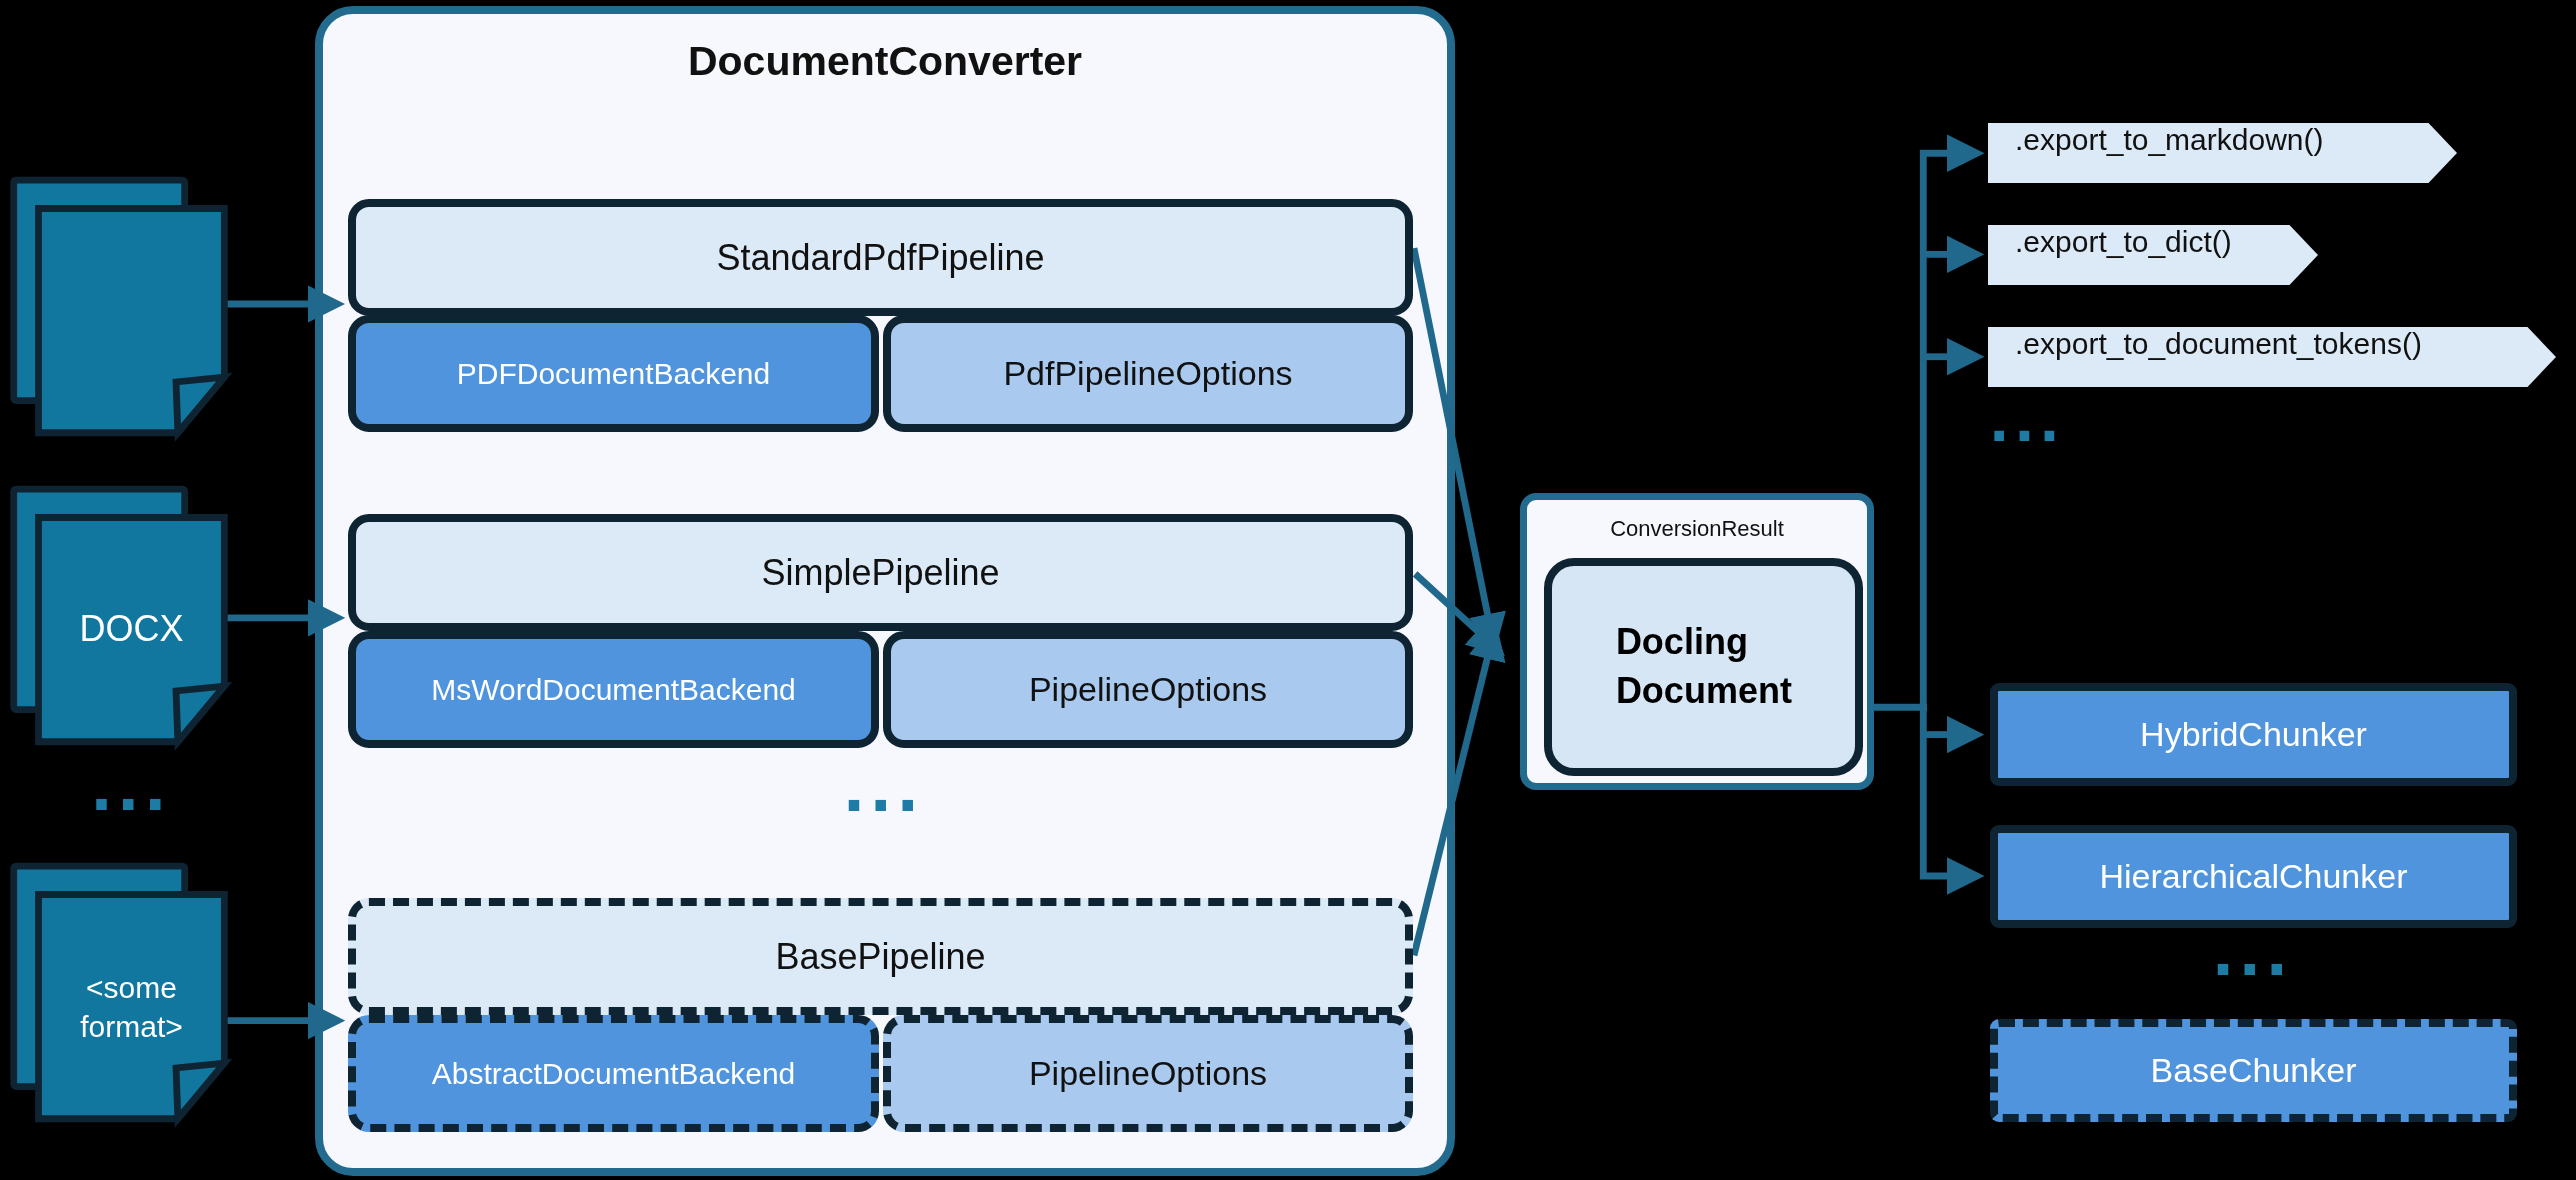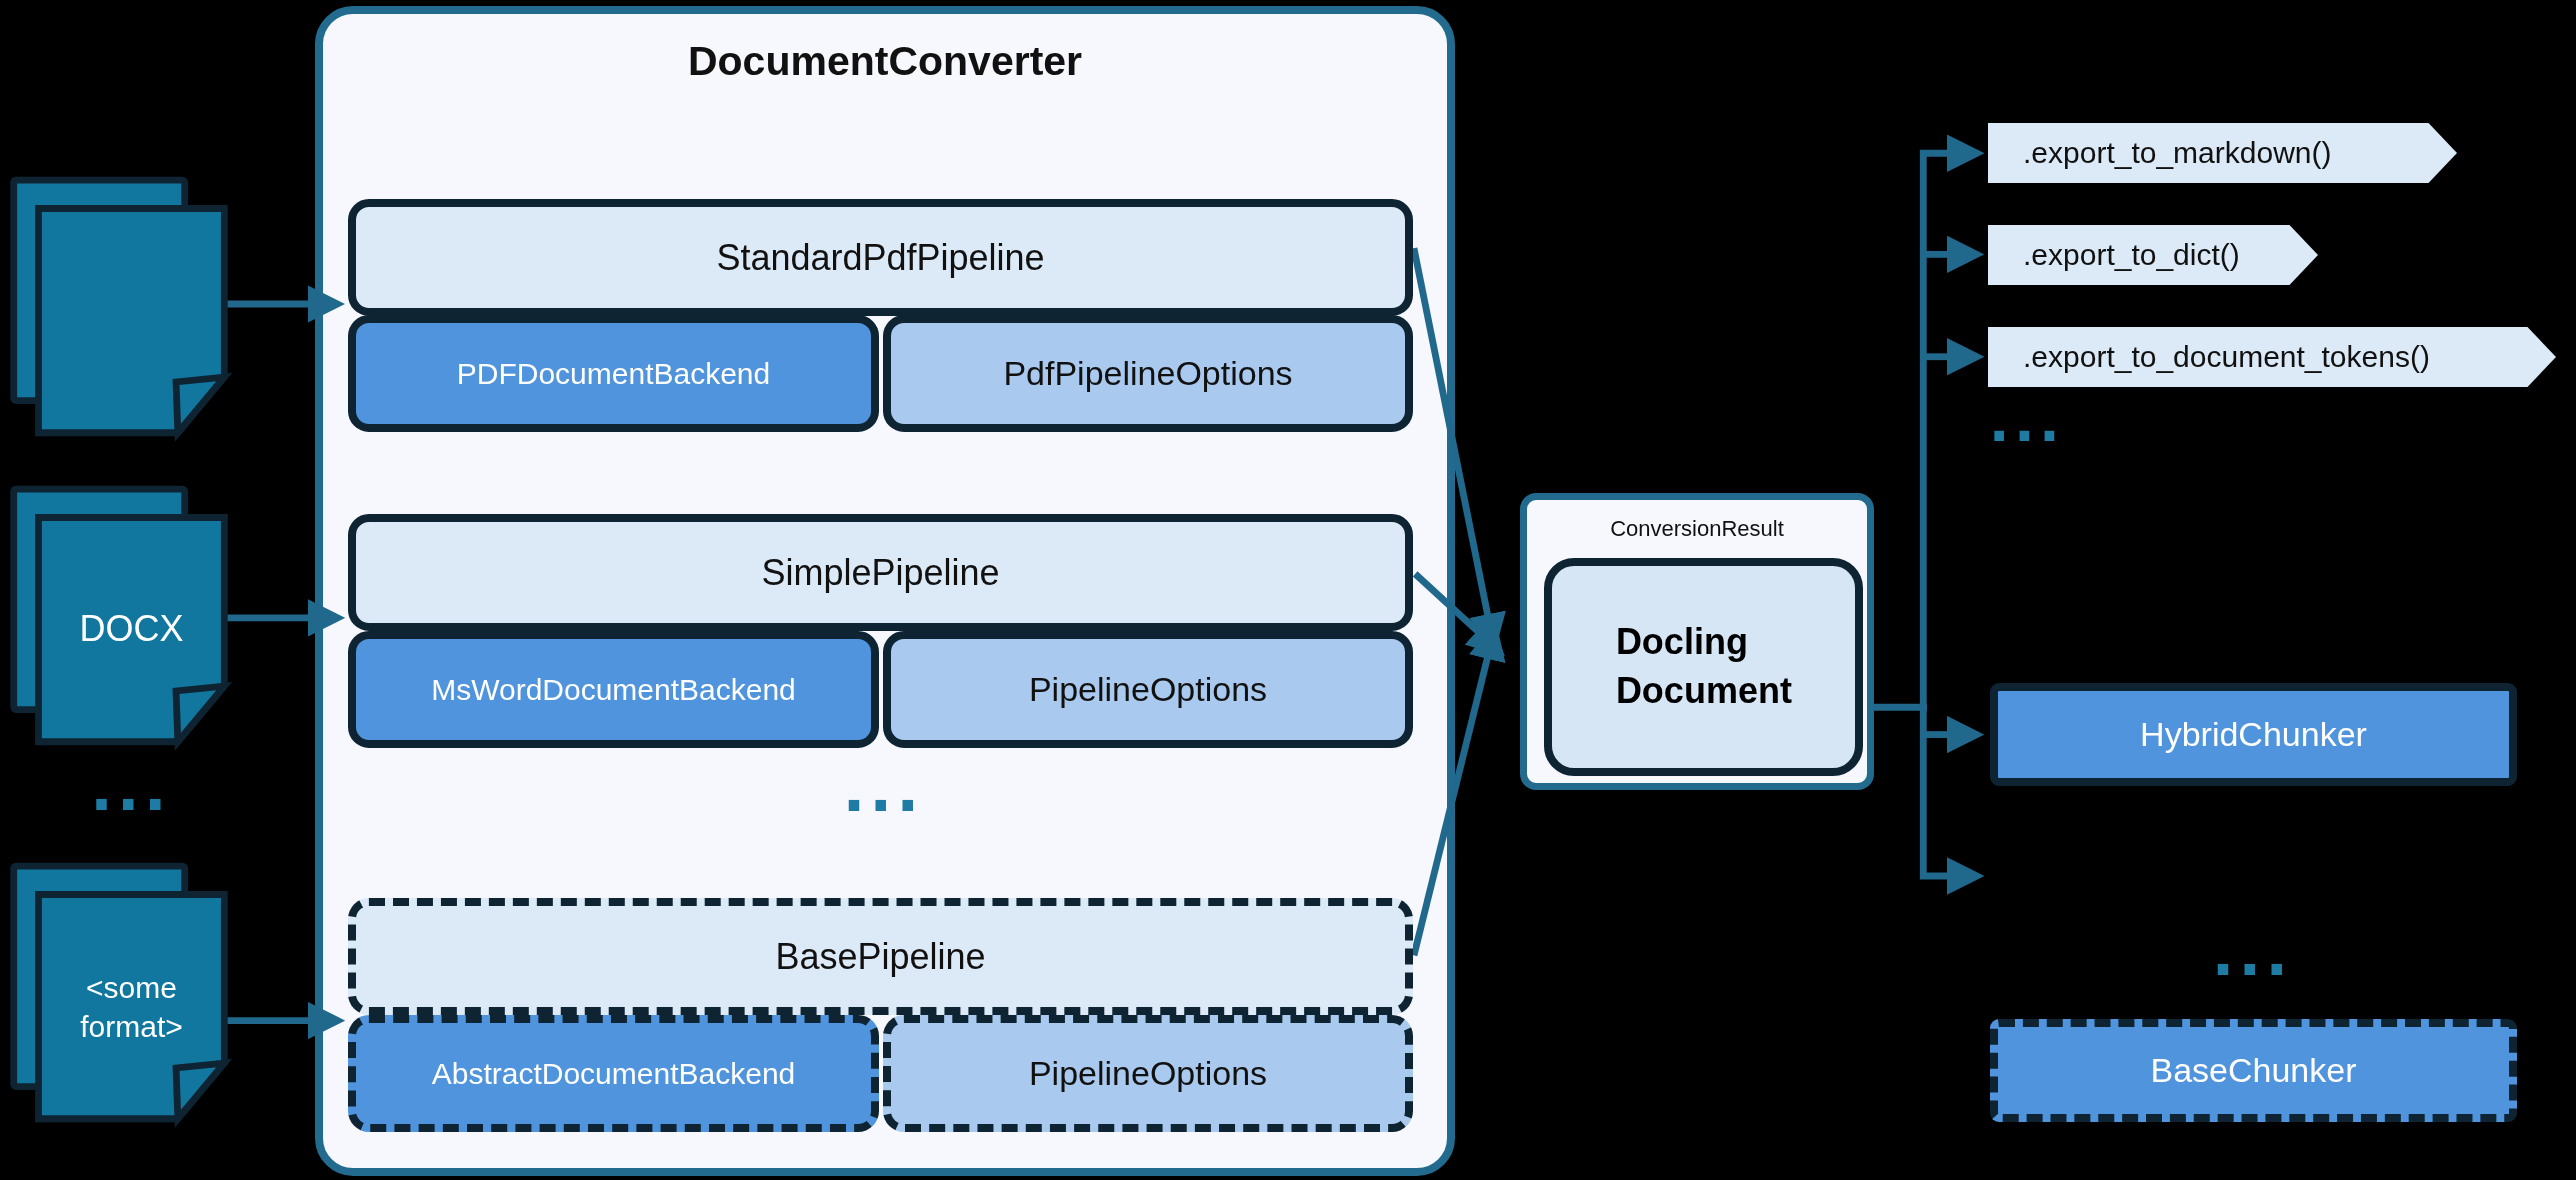--- a/index.html
+++ b/index.html
@@ -57,21 +57,21 @@
     background:var(--container-fill);border:7.4px solid var(--container-border)}
   .result-label{position:absolute;left:0;top:16px;width:100%;text-align:center;
     font-size:22px;color:var(--text-dark)}
   .docling{position:absolute;left:17.4px;top:58px;width:319px;height:218px;
     border-radius:30px;background:var(--docling-fill);border:8px solid var(--dark-navy);
     display:flex;align-items:center;justify-content:center;font-size:36px;font-weight:bold;
     color:#000;white-space:pre-line;text-align:left;line-height:1.35}
 
   
   .banner{position:absolute;height:60px;background:var(--banner-fill);
-    display:flex;align-items:center;padding-left:35px;font-size:30px;color:var(--text-dark);
+    display:flex;padding-left:27px;font-size:30px;color:var(--text-dark);
     clip-path:polygon(0 0,calc(100% - 28.5px) 0,100% 50%,calc(100% - 28.5px) 100%,0 100%)}
   .b1{left:1988px;top:123px;width:469px}
   .b2{left:1988px;top:225px;width:330px}
   .b3{left:1988px;top:327px;width:568px}
 
   
   .chunker{position:absolute;left:1990px;width:527px;height:103px;border-radius:9px;
     background:var(--backend-fill);border:8px solid var(--dark-navy);color:#fff;
     display:flex;align-items:center;justify-content:center;font-size:34px}
   .c1{top:683px}.c2{top:825px}.c3{top:1019px;border-style:dashed}
@@ -168,17 +168,18 @@
   </div>
   <div class="banner b2">
     <span>.export_to_dict()</span>
   </div>
   <div class="banner b3">
     <span>.export_to_document_tokens()</span>
   </div>
   <div class="dots dots-exports">...</div>
 
   <div class="chunker c1">HybridChunker</div>
+  <div class="chunker c2">HierarchicalChunker</div>
   <div class="dots dots-chunkers">...</div>
   <div class="chunker c3">BaseChunker</div>
 
 </div>
 
 
 </body></html>

